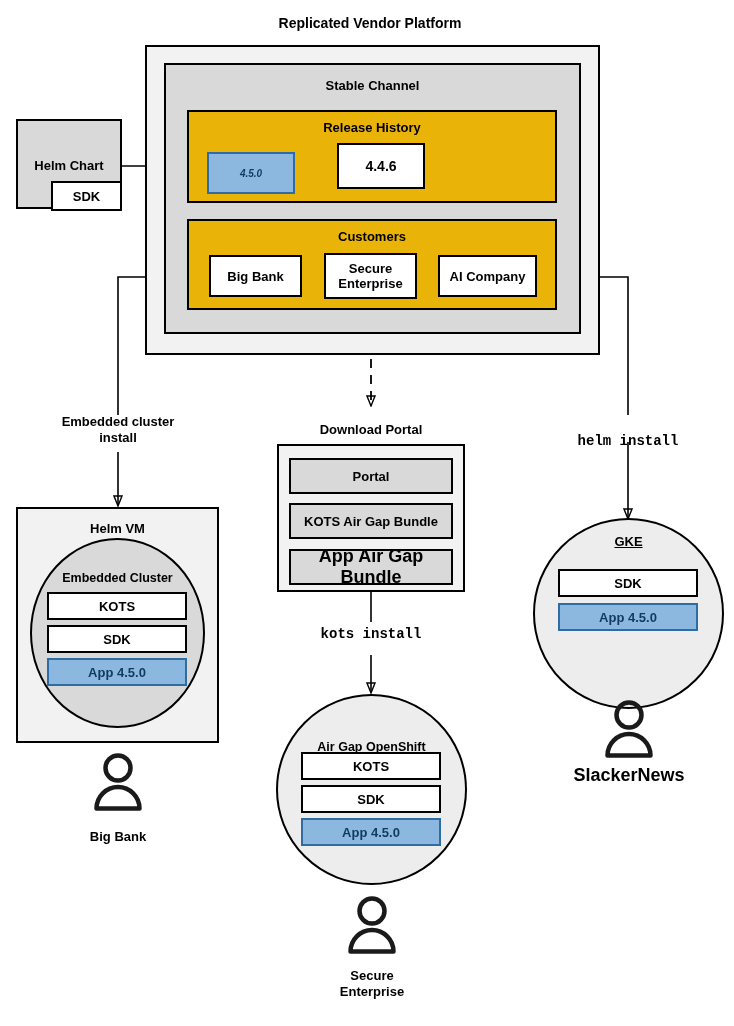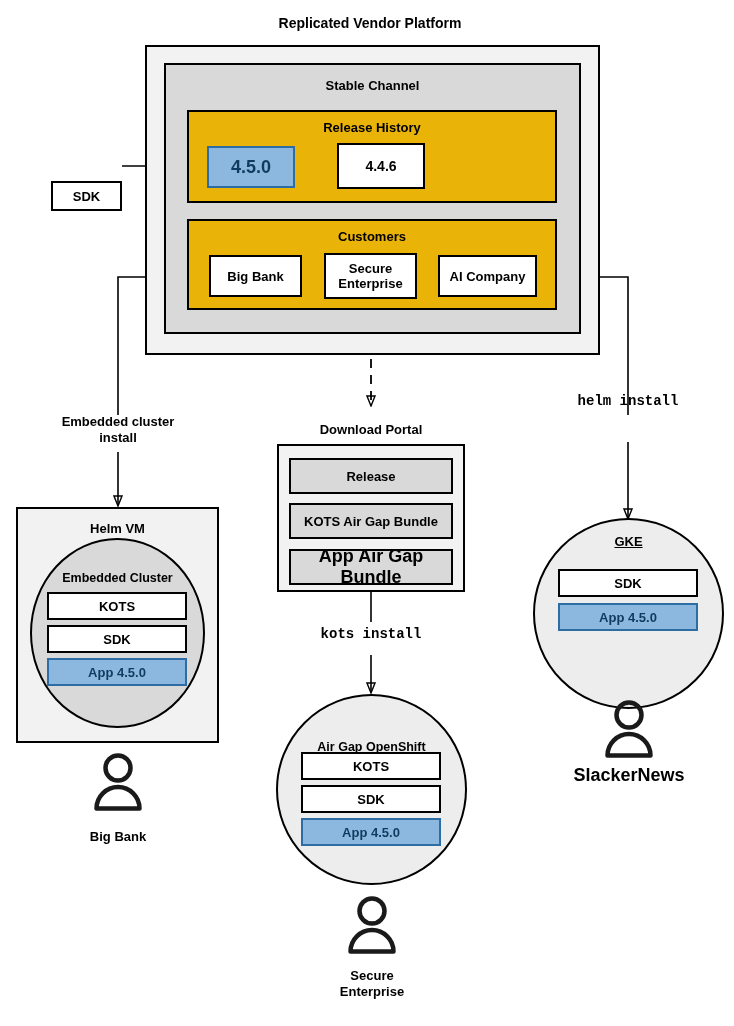--- a/index.html
+++ b/index.html
@@ -95,57 +95,60 @@
 
   <div class="node shell-outer" style="left:145px; top:45px; width:455px; height:310px;"></div>
 
   <div class="node shell-mid" style="left:164px; top:63px; width:417px; height:271px; display:block;">
     <div class="group-title" style="top:13px;">Stable Channel</div>
   </div>
 
   <div class="node shell-inner" style="left:187px; top:110px; width:370px; height:93px; display:block;">
     <div class="group-title" style="top:8px;">Release History</div>
   </div>
-  <div class="node blue-box" style="left:207px; top:146px; width:88px; height:42px; font-size:18px;">4.5.0</div>
+  <div class="node blue-box" style="left:207px; top:152px; width:88px; height:42px; font-size:10px;font-style:italic;">4.5.0</div>
   <div class="node white-box" style="left:337px; top:143px; width:88px; height:46px; font-size:14px;">4.4.6</div>
 
   <div class="node shell-inner" style="left:187px; top:219px; width:370px; height:91px; display:block;">
     <div class="group-title" style="top:8px;">Customers</div>
   </div>
   <div class="node white-box" style="left:209px; top:255px; width:93px; height:42px; font-size:13px;">Big Bank</div>
   <div class="node white-box" style="left:324px; top:253px; width:93px; height:46px; font-size:13px; line-height:1.18; white-space:pre-line;">Secure
 Enterprise</div>
   <div class="node white-box" style="left:438px; top:255px; width:99px; height:42px; font-size:13px;">AI Company</div>
 
+  <div class="node grey-box" style="left:16px; top:119px; width:106px; height:90px; display:block;">
+    <div class="group-title" style="top:37px;">Helm Chart</div>
+  </div>
   <div class="node white-box" style="left:51px; top:181px; width:71px; height:30px; font-size:13px;">SDK</div>
 
   <div class="lbl" style="left:38px; top:414px; width:160px; font-size:13px;">Embedded cluster
 install</div>
   <div class="lbl mono" style="left:281px; top:626px; width:180px; font-size:14px;">kots install</div>
-  <div class="lbl mono" style="left:538px; top:393px; width:180px; font-size:14px;">helm install</div>
+  <div class="lbl mono" style="left:538px; top:433px; width:180px; font-size:14px;">helm install</div>
 
   <div class="node shell-outer" style="left:16px; top:507px; width:203px; height:236px; display:block;">
     <div class="group-title" style="top:12px;">Helm VM</div>
   </div>
   <div class="node ellipse-grey" style="left:30px; top:538px; width:175px; height:190px; display:block;">
     <div class="group-title" style="top:31px; font-size:12.5px;">Embedded Cluster</div>
   </div>
   <div class="node white-box" style="left:47px; top:592px; width:140px; height:28px; font-size:13px;">KOTS</div>
   <div class="node white-box" style="left:47px; top:625px; width:140px; height:28px; font-size:13px;">SDK</div>
   <div class="node blue-box" style="left:47px; top:658px; width:140px; height:28px; font-size:13px;">App 4.5.0</div>
 
   <svg class="person" style="left:89px; top:753px; width:58px; height:60px;" viewBox="0 0 58 60">
     <circle cx="29" cy="15" r="12.5" fill="none" stroke="#1a1a1a" stroke-width="4.5"></circle>
     <path d="M7.5,55.5 a21.5,21.5 0 0 1 43,0 z" fill="none" stroke="#1a1a1a" stroke-width="4.5" stroke-linejoin="round"></path>
   </svg>
   <div class="lbl" style="left:58px; top:829px; width:120px; font-size:13px;">Big Bank</div>
 
   <div class="lbl" style="left:291px; top:422px; width:160px; font-size:13px;">Download Portal</div>
   <div class="node shell-outer" style="left:277px; top:444px; width:188px; height:148px; display:block;"></div>
-  <div class="node grey-box" style="left:289px; top:458px; width:164px; height:36px; font-size:13px;">Release</div>
+  <div class="node grey-box" style="left:289px; top:458px; width:164px; height:36px; font-size:13px;">Portal</div>
   <div class="node grey-box" style="left:289px; top:503px; width:164px; height:36px; font-size:13px;">KOTS Air Gap Bundle</div>
   <div class="node grey-box" style="left:289px; top:549px; width:164px; height:36px; font-size:18px;">App Air Gap Bundle</div>
 
   <div class="node ellipse-light" style="left:276px; top:694px; width:191px; height:191px; display:block;">
     <div class="group-title" style="top:44px; font-size:12.5px;">Air Gap OpenShift</div>
   </div>
   <div class="node white-box" style="left:301px; top:752px; width:140px; height:28px; font-size:13px;">KOTS</div>
   <div class="node white-box" style="left:301px; top:785px; width:140px; height:28px; font-size:13px;">SDK</div>
   <div class="node blue-box" style="left:301px; top:818px; width:140px; height:28px; font-size:13px;">App 4.5.0</div>
 

